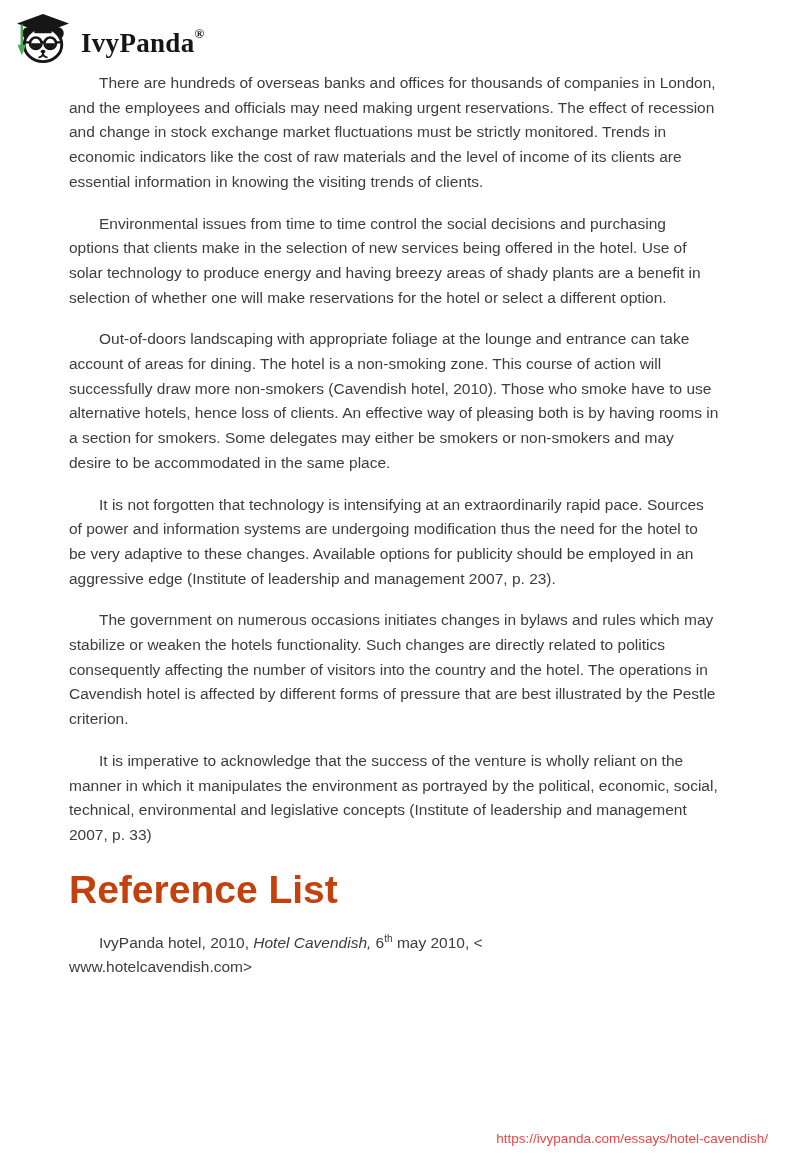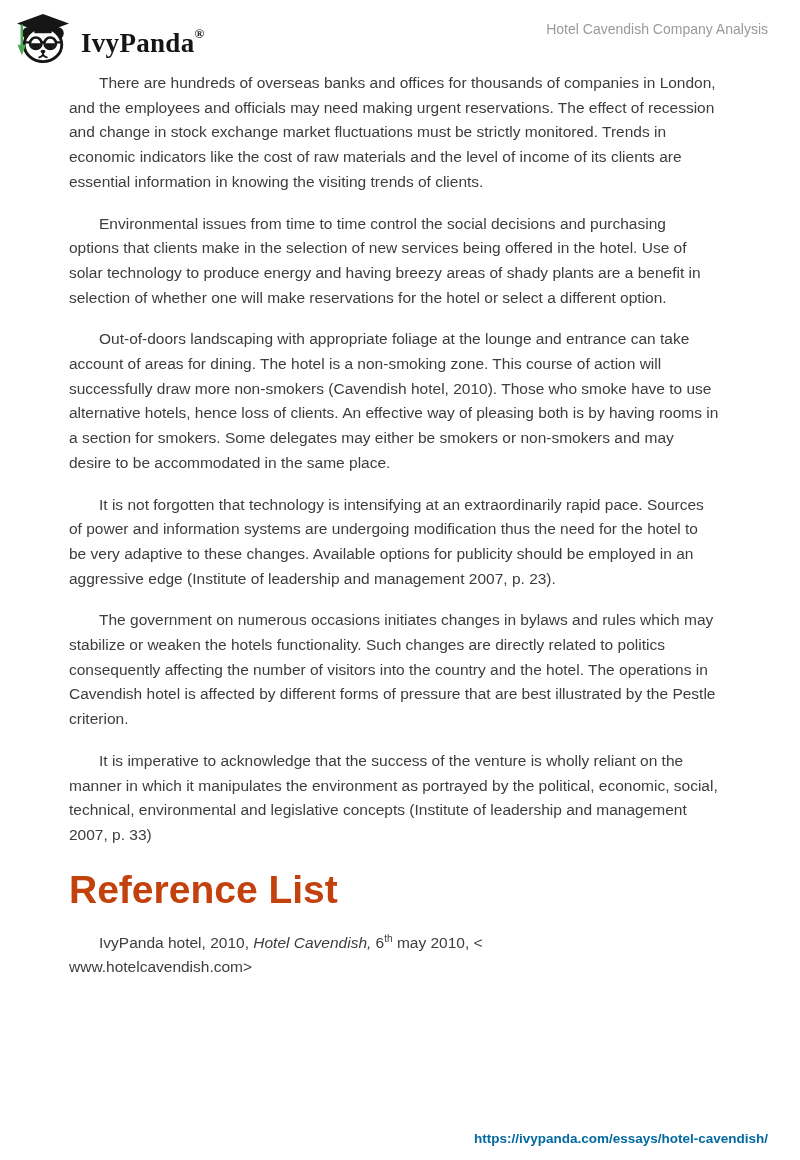--- a/index.html
+++ b/index.html
@@ -8,21 +8,20 @@
     height: 1160px;
     background: #ffffff;
     position: relative;
     font-family: "Liberation Sans", sans-serif;
     overflow: hidden;
   }
 
   
   .header {
     display: flex;
-    justify-content: space-between;
     align-items: flex-start;
     padding: 8px 32px 0 14px;
     height: 60px;
     box-sizing: border-box;
   }
   .logo {
     display: flex;
     align-items: center;
     gap: 9px;
     cursor: pointer;
@@ -79,23 +78,22 @@
     vertical-align: 6px;
     text-align: center;
   }
 
   
   .footer-url {
     position: absolute;
     right: 32px;
     bottom: 14px;
     font-size: 13.5px;
-    color: #0369a1;
+    color: #ef4444;
     text-decoration: none;
-    font-weight: bold;
   }
 </style>
 </head>
 <body>
 
 <div class="header">
   <div class="logo">
     <svg class="logo-icon" viewBox="0 0 60 54" xmlns="http://www.w3.org/2000/svg">
 
       <circle cx="15" cy="21" r="6.5" fill="#161616"></circle>
@@ -114,21 +112,20 @@
       <path d="M30,41.5 q0,3.6 -4,4.6 M30,41.5 q0,3.6 4,4.6" fill="none" stroke="#161616" stroke-width="1.8" stroke-linecap="round"></path>
 
       <polygon points="30,1 57,11 30,21 3,11" fill="#161616"></polygon>
       <rect x="21" y="15" width="18" height="6" fill="#161616"></rect>
 
       <line x1="8" y1="12" x2="8" y2="35" stroke="#4caa57" stroke-width="2.6"></line>
       <polygon points="3.5,33 12.5,33 8,44" fill="#4caa57"></polygon>
     </svg>
     <span class="logo-text"><span>IvyPanda</span><span class="logo-reg">®</span></span>
   </div>
-  <div class="doc-title">Hotel Cavendish Company Analysis</div>
 </div>
 
 <div class="essay">
   <p>There are hundreds of overseas banks and offices for thousands of companies in London, and the employees and officials may need making urgent reservations. The effect of recession and change in stock exchange market fluctuations must be strictly monitored. Trends in economic indicators like the cost of raw materials and the level of income of its clients are essential information in knowing the visiting trends of clients.</p>
   <p>Environmental issues from time to time control the social decisions and purchasing options that clients make in the selection of new services being offered in the hotel. Use of solar technology to produce energy and having breezy areas of shady plants are a benefit in selection of whether one will make reservations for the hotel or select a different option.</p>
   <p>Out-of-doors landscaping with appropriate foliage at the lounge and entrance can take account of areas for dining. The hotel is a non-smoking zone. This course of action will successfully draw more non-smokers (Cavendish hotel, 2010). Those who smoke have to use alternative hotels, hence loss of clients. An effective way of pleasing both is by having rooms in a section for smokers. Some delegates may either be smokers or non-smokers and may desire to be accommodated in the same place.</p>
   <p>It is not forgotten that technology is intensifying at an extraordinarily rapid pace. Sources of power and information systems are undergoing modification thus the need for the hotel to be very adaptive to these changes. Available options for publicity should be employed in an aggressive edge (Institute of leadership and management 2007, p. 23).</p>
   <p>The government on numerous occasions initiates changes in bylaws and rules which may stabilize or weaken the hotels functionality. Such changes are directly related to politics consequently affecting the number of visitors into the country and the hotel. The operations in Cavendish hotel is affected by different forms of pressure that are best illustrated by the Pestle criterion.</p>
   <p>It is imperative to acknowledge that the success of the venture is wholly reliant on the manner in which it manipulates the environment as portrayed by the political, economic, social, technical, environmental and legislative concepts (Institute of leadership and management 2007, p. 33)</p>
 

